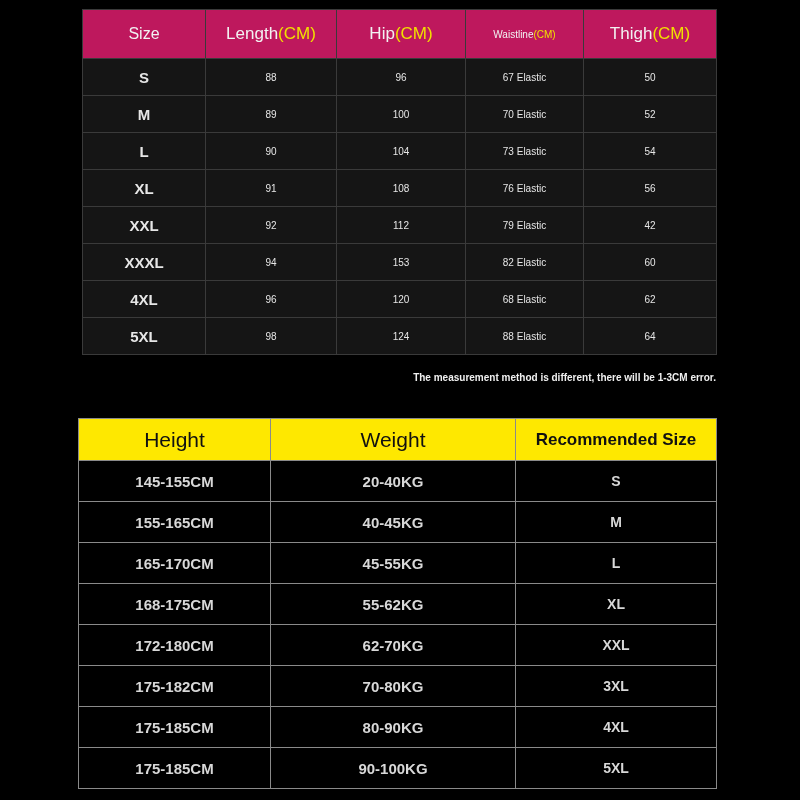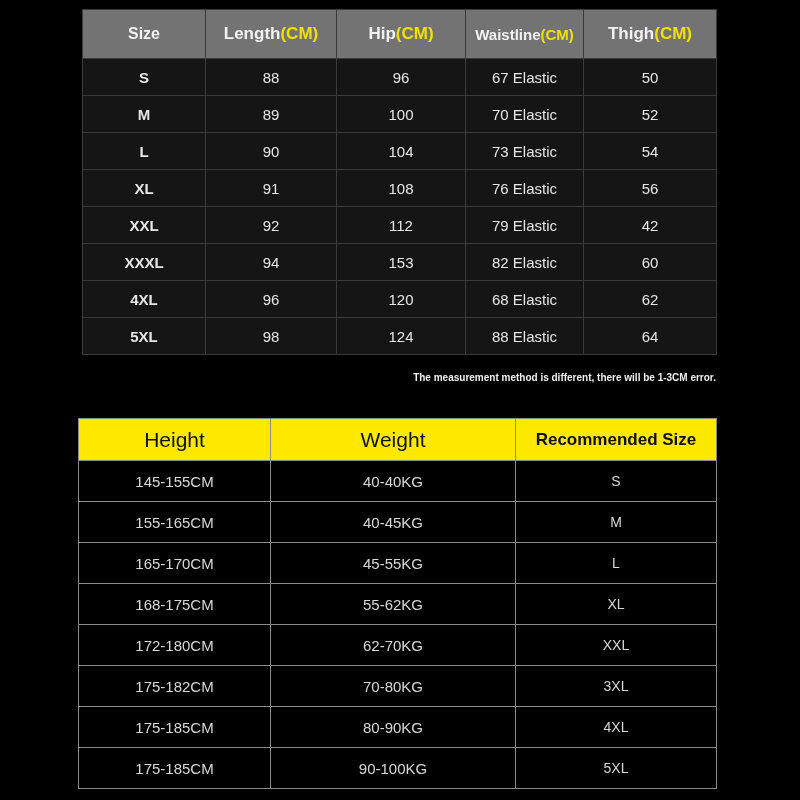--- a/index.html
+++ b/index.html
@@ -1,48 +1,48 @@
 <!DOCTYPE html>
 <html><head>
 <meta charset="utf-8">
 <style>
   html, body { margin:0; padding:0; background:#000; }
   body { width:800px; height:800px; position:relative; overflow:hidden; font-family:"Liberation Sans", sans-serif; color:#e8e8e8; }
   .t1 { position:absolute; left:82px; top:9px; width:634px; border-collapse:collapse; table-layout:fixed; background:#141414; }
   .t1 td, .t1 th { border:1px solid #3a3a3a; text-align:center; padding:0; font-weight:normal; }
-  .t1 th { height:48px; background:#737373; color:#f2f2f2; font-size:17px;font-weight:bold; }
+  .t1 th { height:48px; background:#be185d; color:#f2f2f2; font-size:17px; }
   .t1 th.size-h { font-size:16px; }
   .t1 th .unit { color:#f0e000; }
-  .t1 td { height:36px; font-size:15px; color:#e6e6e6; background:#151515; }
+  .t1 td { height:36px; font-size:10px; color:#e6e6e6; background:#151515; }
   .t1 td.size { font-weight:bold; font-size:15px; }
   .note { position:absolute; left:0; width:716px; top:372px; text-align:right; font-size:10px; font-weight:bold; color:#f0f0f0; }
   .t2 { position:absolute; left:78px; top:418px; width:638px; border-collapse:collapse; table-layout:fixed; background:#701a75; }
   .t2 td, .t2 th { border:1.5px solid #8a8a8a; text-align:center; padding:0; font-weight:normal; }
   .t2 th { height:41px; background:#fee800; color:#111; font-size:21px; }
   .t2 th.rec { font-size:17px; font-weight:bold; }
-  .t2 td { height:40px; font-size:15px; color:#d8d8d8; background:#000; }
+  .t2 td { height:40px; font-size:15px; color:#d8d8d8; background:#000;font-weight:bold; }
   .t2 td.rs { font-size:14px; }
 </style>
 </head>
 <body>
 
 <table class="t1">
   <colgroup>
       <col style="width:123px">
       <col style="width:131px">
       <col style="width:129px">
       <col style="width:118px">
       <col style="width:133px">
     </colgroup>
   <thead>
     <tr>
       <th class="size-h"><span>Size</span></th>
       <th><span>Length</span><span class="unit">(CM)</span></th>
       <th><span>Hip</span><span class="unit">(CM)</span></th>
-      <th style="font-size:15px"><span>Waistline</span><span class="unit">(CM)</span></th>
+      <th style="font-size:10px"><span>Waistline</span><span class="unit">(CM)</span></th>
       <th><span>Thigh</span><span class="unit">(CM)</span></th>
     </tr>
   </thead>
   <tbody id="t1body">
       <tr>
         <td class="size">S</td>
         <td>88</td>
         <td>96</td>
         <td>67 Elastic</td>
         <td>50</td>
@@ -110,21 +110,21 @@
   <thead>
     <tr>
       <th>Height</th>
       <th>Weight</th>
       <th class="rec">Recommended Size</th>
     </tr>
   </thead>
   <tbody id="t2body">
       <tr>
         <td>145-155CM</td>
-        <td>40-40KG</td>
+        <td>20-40KG</td>
         <td class="rs">S</td>
       </tr>
       <tr>
         <td>155-165CM</td>
         <td>40-45KG</td>
         <td class="rs">M</td>
       </tr>
       <tr>
         <td>165-170CM</td>
         <td>45-55KG</td>

